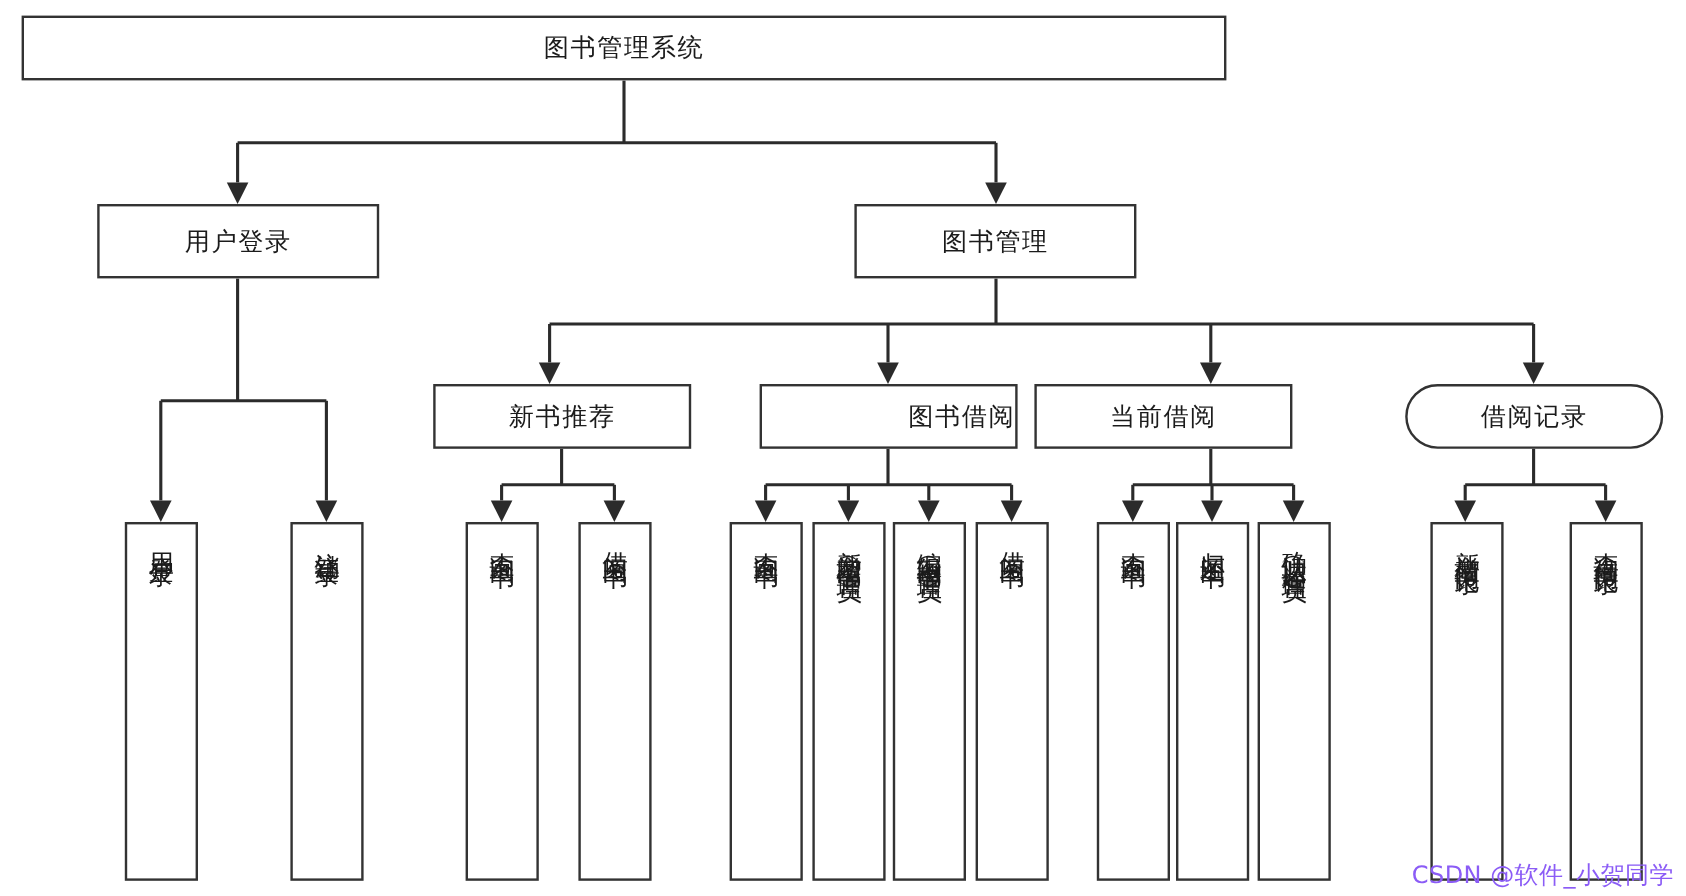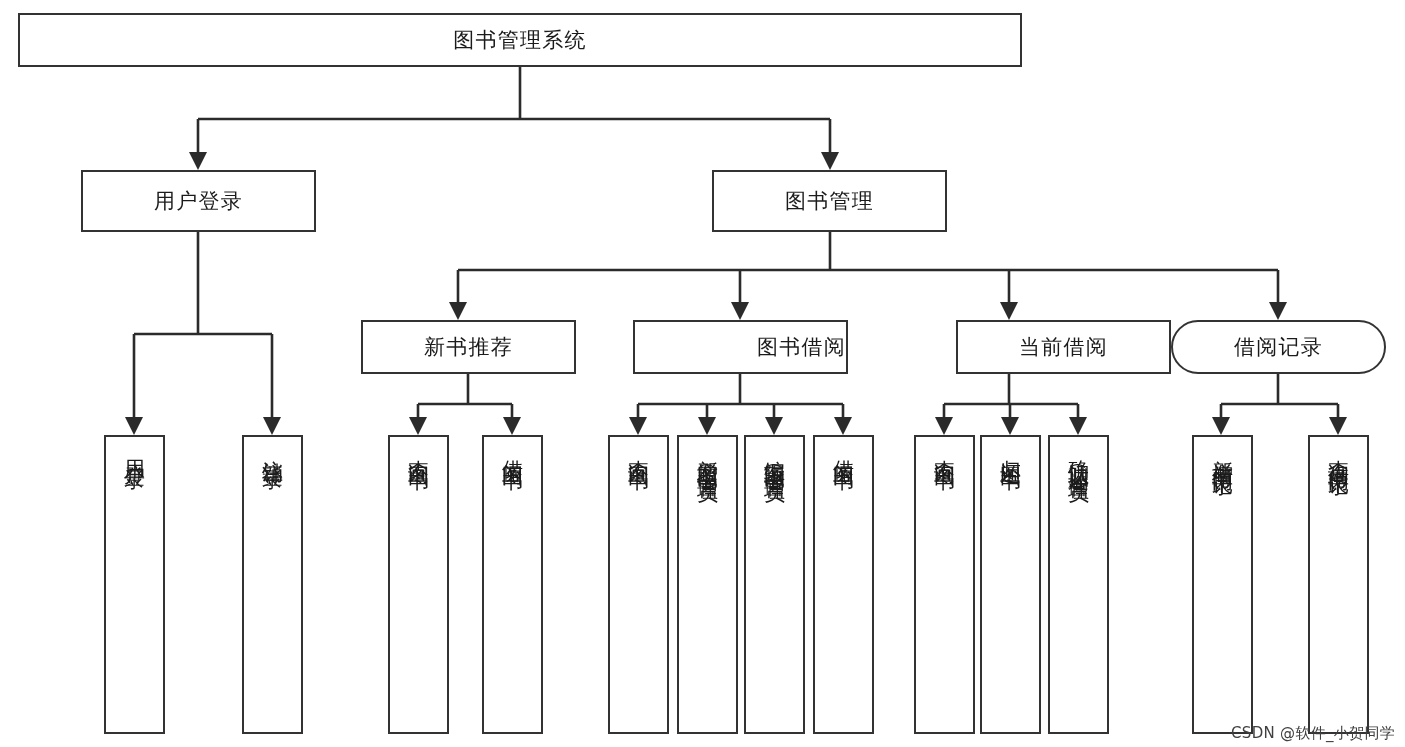--- a/index.html
+++ b/index.html
@@ -72,22 +72,22 @@
     white-space:nowrap;
     max-height:278px;
   }
   .node.leaf.tall .label{ max-height:284px; }
 
   
   #watermark{
     position:absolute;
     right:10px;
     bottom:4px;
-    font-size:15px;
-    color:#404040;
+    font-size:20px;
+    color:#8b5cf6;
     letter-spacing:0.02em;
     white-space:nowrap;
     z-index:3;
     font-family:"DejaVu Sans","Liberation Sans",sans-serif;
   }
 </style>
 </head>
 <body>
 
 <div id="canvas">
@@ -168,21 +168,21 @@
   </div>
 
   <div class="node horiz" style="left:361px;top:320px;width:215px;height:54px;align-items:center;">
     <span class="label">新书推荐</span>
   </div>
 
   <div class="node horiz" style="left:633px;top:320px;width:215px;height:54px;justify-content:flex-end;">
     <span class="label">图书借阅</span>
   </div>
 
-  <div class="node horiz" style="left:956px;top:320px;width:215px;height:54px;">
+  <div class="node horiz" style="left:862px;top:320px;width:215px;height:54px;">
     <span class="label">当前借阅</span>
   </div>
 
   <div class="node horiz" style="left:1171px;top:320px;width:215px;height:54px;border-radius:27px;">
     <span class="label">借阅记录</span>
   </div>
 
   <div class="node leaf" style="left:104px;top:435px;width:61px;height:299px;">
     <span class="label">用户登录</span>
   </div>

